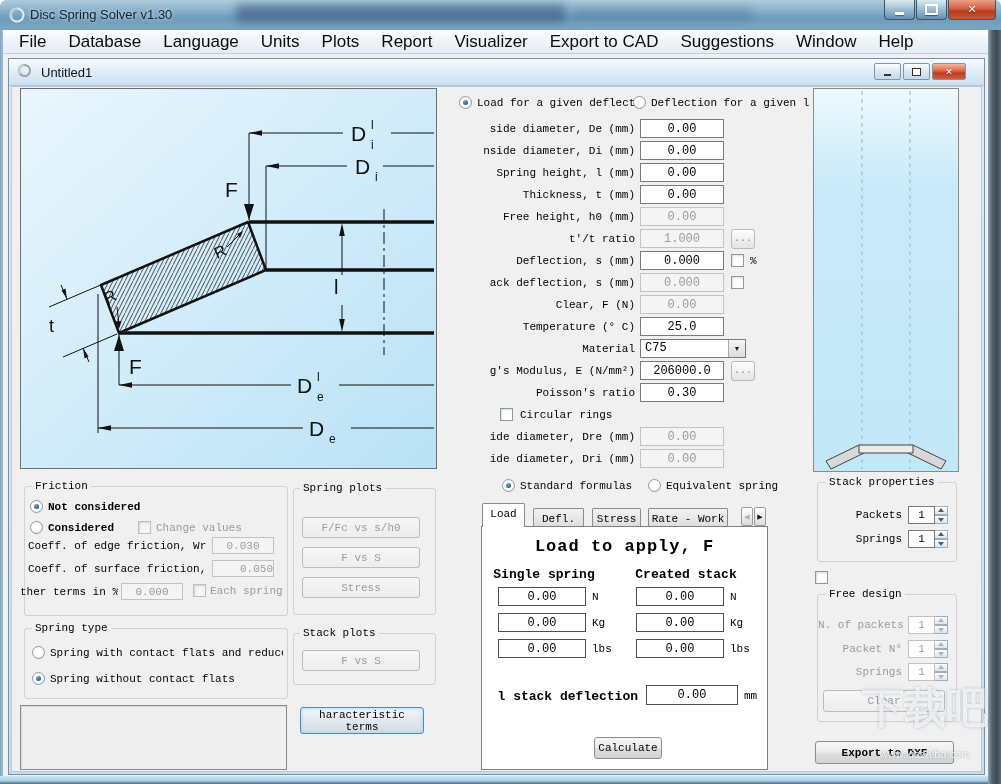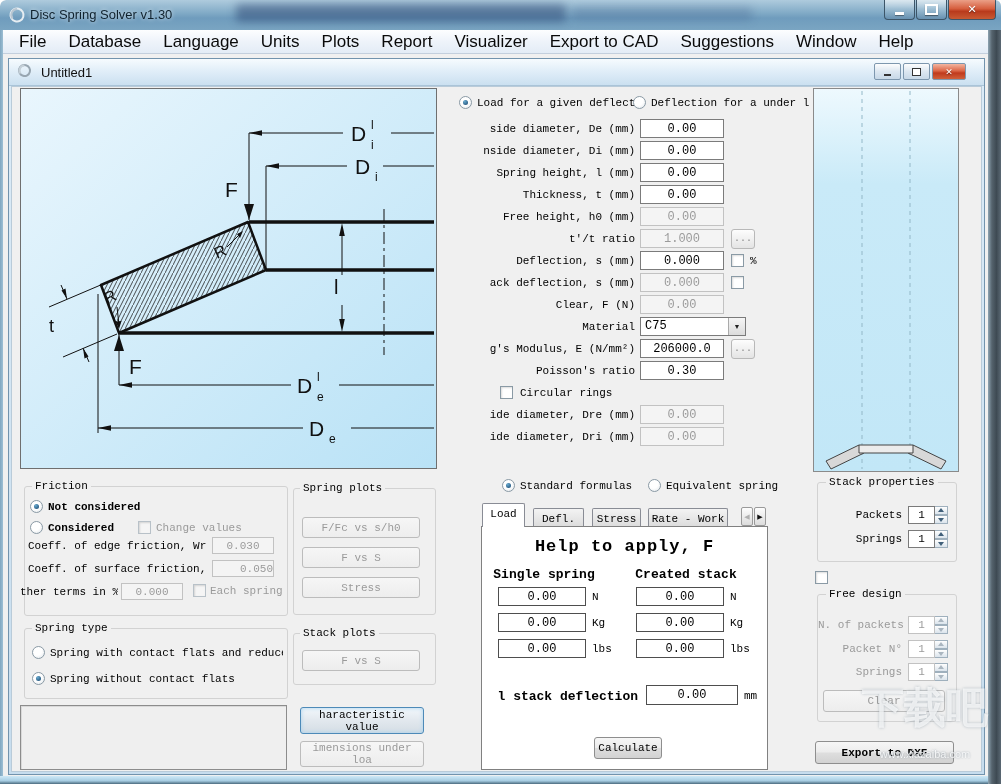--- a/index.html
+++ b/index.html
@@ -258,21 +258,21 @@
         <text x="28" y="243" font-size="18">t</text>
         <text x="196" y="170" font-size="16" transform="rotate(-24 196 170)">R</text>
         <text x="86" y="215" font-size="16" transform="rotate(-24 86 215)">R</text>
       </g>
     </svg>
   </div>
 
   <span class="abs wradio sel" style="left:459px;top:96px;"></span>
   <span class="abs mlabel" style="left:477px;top:97px;">Load for a given deflect</span>
   <span class="abs wradio" style="left:633px;top:96px;"></span>
-  <span class="abs mlabel" style="left:651px;top:97px;">Deflection for a under l</span>
+  <span class="abs mlabel" style="left:651px;top:97px;">Deflection for a given l</span>
 
   <div class="abs" style="left:452px;top:119px;width:320px;">
       <div class="prow">
         <span class="plabel mlabel">side diameter, De (mm)</span>
         <input class="pfield" value="0.00" style="">
       </div>
       <div class="prow">
         <span class="plabel mlabel">nside diameter, Di (mm)</span>
         <input class="pfield" value="0.00" style="">
       </div>
@@ -300,20 +300,24 @@
         <span class="mlabel ppct">%</span>
       </div>
       <div class="prow">
         <span class="plabel mlabel">ack deflection, s (mm)</span>
         <input class="pfield dis" readonly="" value="0.000" style="">
         <span class="wcheck pafter"></span>
       </div>
       <div class="prow">
         <span class="plabel mlabel">Clear, F (N)</span>
         <input class="pfield dis" readonly="" value="0.00" style="">
+      </div>
+      <div class="prow">
+        <span class="plabel mlabel">Temperature (° C)</span>
+        <input class="pfield" value="25.0" style="">
       </div>
       <div class="prow">
         <span class="plabel mlabel">Material</span>
         <div class="pselect">
           <span class="selval">C75</span>
           <span class="selarrow">▼</span>
         </div>
       </div>
       <div class="prow">
         <span class="plabel mlabel">g's Modulus, E (N/mm²)</span>
@@ -372,32 +376,31 @@
   <div class="abs groupbox" style="left:293px;top:488px;width:141px;height:125px;"></div>
   <span class="legend abs" style="left:300px;top:482px;">Spring plots</span>
   <div class="abs wbtn dis" style="left:302px;top:517px;width:118px;height:21px;">F/Fc vs s/h0</div>
   <div class="abs wbtn dis" style="left:302px;top:547px;width:118px;height:21px;">F vs S</div>
   <div class="abs wbtn dis" style="left:302px;top:577px;width:118px;height:21px;">Stress</div>
 
   <div class="abs groupbox" style="left:293px;top:633px;width:141px;height:50px;"></div>
   <span class="legend abs" style="left:300px;top:627px;">Stack plots</span>
   <div class="abs wbtn dis" style="left:302px;top:650px;width:118px;height:21px;">F vs S</div>
 
-  <div class="abs wbtn focus" style="left:300px;top:707px;width:124px;height:27px;">haracteristic value</div>
-  <div class="abs wbtn dis" style="left:300px;top:741px;width:124px;height:26px;">imensions under loa</div>
+  <div class="abs wbtn focus" style="left:300px;top:707px;width:124px;height:27px;">haracteristic terms</div>
 
   <span class="tab active abs" style="left:482px;top:503px;width:43px;height:24px;">Load</span>
   <span class="tab abs" style="left:533px;top:508px;width:51px;height:18px;">Defl.</span>
   <span class="tab abs" style="left:592px;top:508px;width:49px;height:18px;">Stress</span>
   <span class="tab abs" style="left:648px;top:508px;width:80px;height:18px;">Rate - Work</span>
   <span class="tabarr abs" style="left:741px;top:507px;color:#b0b0b0;">◀</span>
   <span class="tabarr abs" style="left:754px;top:507px;color:#111;">▶</span>
 
   <div class="abs" id="tabbody">
-    <div class="abs mono" style="left:0;top:10px;width:285px;text-align:center;font-size:17px;font-weight:bold;letter-spacing:1px;">Help to apply, F</div>
+    <div class="abs mono" style="left:0;top:10px;width:285px;text-align:center;font-size:17px;font-weight:bold;letter-spacing:1px;">Load to apply, F</div>
     <div class="abs mono" style="left:4px;top:40px;width:116px;text-align:center;font-size:13px;font-weight:bold;">Single spring</div>
     <div class="abs mono" style="left:142px;top:40px;width:124px;text-align:center;font-size:13px;font-weight:bold;">Created stack</div>
 
     <input class="abs lfield" style="left: 16px; top: 60px;" readonly="" value="0.00">
     <span class="abs mlabel" style="left:110px;top:64px;">N</span>
     <input class="abs lfield" style="left: 16px; top: 86px;" readonly="" value="0.00">
     <span class="abs mlabel" style="left:110px;top:90px;">Kg</span>
     <input class="abs lfield" style="left: 16px; top: 112px;" readonly="" value="0.00">
     <span class="abs mlabel" style="left:110px;top:116px;">lbs</span>
 

